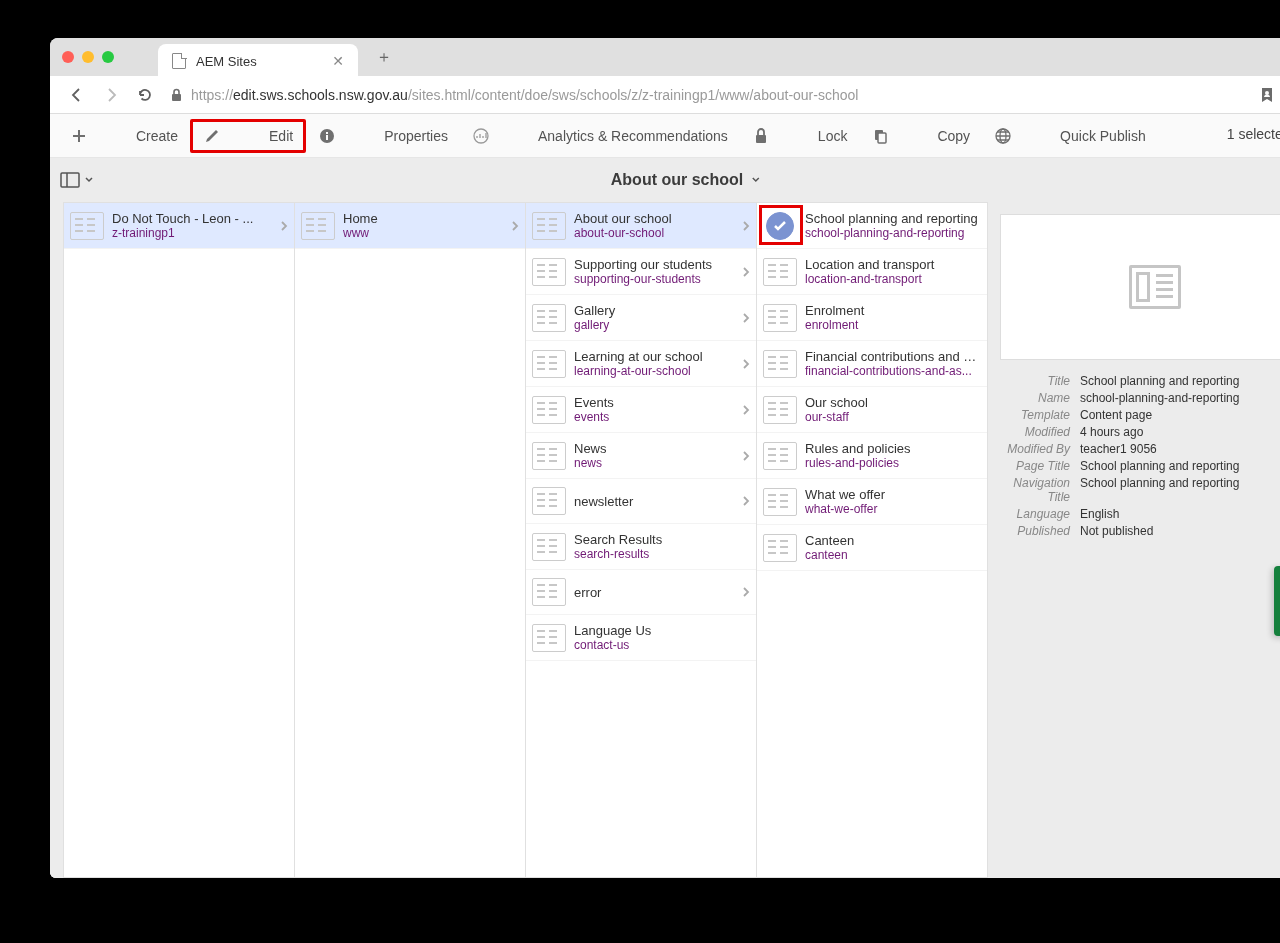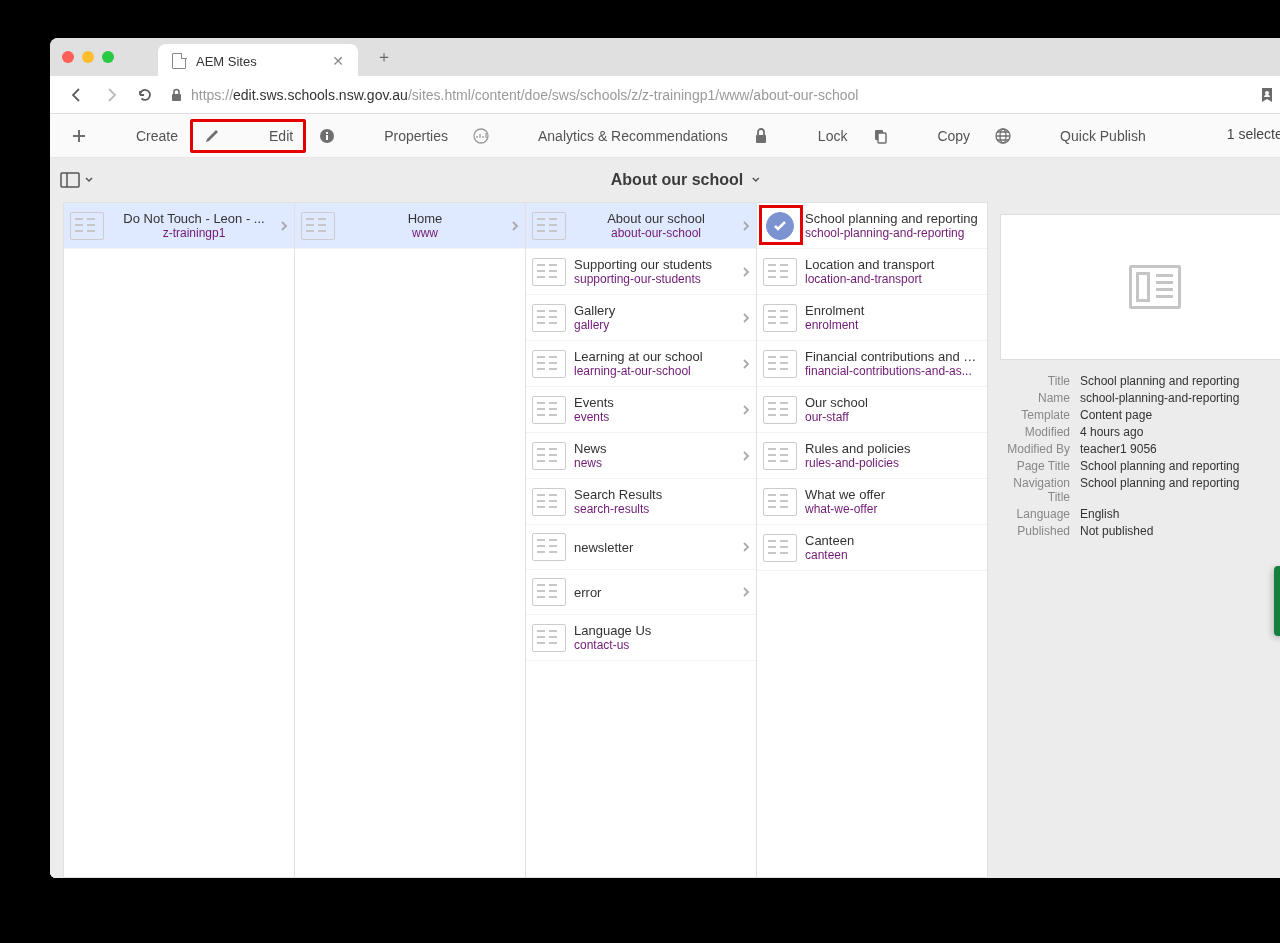--- a/index.html
+++ b/index.html
@@ -36,36 +36,36 @@
 
     .subbar { height: 44px; background: #ececec; display: flex; align-items: center; padding: 0 10px; position: relative; }
     .subbar .rail { display: flex; align-items: center; color: #3c3c3c; cursor: pointer; }
     .subbar .title { position: absolute; left: 50%; transform: translateX(-50%); font-weight: 600; font-size: 16px; color: #3c3c3c; display: flex; align-items: center; gap: 8px;}
     .subbar .viewswitch { margin-left: auto; color: #444; cursor: pointer; display:flex; align-items:center; }
 
     .mainarea { height: calc(100% - 38px - 38px - 44px - 44px); display: flex; background: #ececec; }
     .column { width: 232px; background: #fff; border: 1px solid #e0e0e0; margin-left: -1px; overflow-y:auto; }
     .first-col-pad { width: 14px; background:#ececec; }
     .item { display: flex; align-items: center; padding: 8px 6px; border-bottom: 1px solid #f3f3f3; cursor: pointer; position: relative; }
-    .item.selected { background: #e6efff; text-align: center; }
+    .item.selected { background: #e6efff; }
     .item .thumb { width: 34px; height: 28px; border: 1px solid #ccc; border-radius: 2px; display: flex; align-items: center; justify-content: center; margin-right: 8px; flex-shrink: 0; position: relative;}
     .item.checked .thumb { background: #7b93d1; border-color: #7b93d1; border-radius: 50%; width:28px; height:28px; margin-left:3px; margin-right:11px;}
     .checked-hl { border: 3px solid #e40000; width:44px; height:40px; position:absolute; left:2px; top:2px; pointer-events:none;}
     .item .txt { flex: 1; min-width: 0; }
     .item .t1 { font-size: 13px; color: #333; white-space: nowrap; overflow: hidden; text-overflow: ellipsis; }
     .item .t2 { font-size: 12px; color: #701a75; white-space: nowrap; overflow: hidden; text-overflow: ellipsis; }
     .item .chev { color: #aaa; font-size: 12px; margin-left: 4px; }
     .sidepanel { flex: 1; background: #ececec; padding: 12px; }
     .preview { background: #fff; border: 1px solid #ddd; height: 146px; display: flex; align-items: center; justify-content: center; margin-bottom: 14px; }
     .preview-ico { width:52px; height:44px; border:3px solid #c5c5c5; border-radius:2px; position:relative;}
     .preview-ico:before{content:"";position:absolute;left:4px;top:4px;right:28px;bottom:4px;border:3px solid #c5c5c5;}
     .preview-ico:after{content:"";position:absolute;right:5px;top:6px;width:17px;height:3px;background:#c5c5c5;box-shadow:0 7px 0 #c5c5c5,0 14px 0 #c5c5c5,0 21px 0 #c5c5c5;}
     .props { font-size: 12px; }
     .props .row { display: flex; margin-bottom: 3px; }
-    .props .lab { width: 80px; text-align: right; color: #888; padding-right: 10px; }
+    .props .lab { width: 80px; text-align: right; color: #888; padding-right: 10px; font-style: italic; }
     .props .val { flex: 1; color: #333; }
     .help { position: absolute; right: 0; top: 528px; background: #15803d; color: #fff; width: 48px; height: 70px; border-radius: 4px 0 0 4px; display: flex; flex-direction: column; align-items: center; justify-content: center; font-size: 13px; font-weight: 600; box-shadow: -2px 2px 6px rgba(0,0,0,.2);}
     .help .bi { font-size: 20px; margin-bottom: 4px; }
 
     svg { display:block; }
     .column.bg-sel .item.selected { background: #dfe9ff; }
     .thumb-lines { position:absolute; left:4px; top:5px; width:8px; height:2px; background:#c7c7c7; box-shadow:12px 0 0 #c7c7c7, 0 6px 0 #c7c7c7, 12px 6px 0 #c7c7c7, 0 12px 0 #c7c7c7, 12px 12px 0 #c7c7c7;}
   </style>
 </head>
 <body>
@@ -341,36 +341,36 @@
             <svg width="8" height="12" stroke="#aaa" stroke-width="1.8" fill="none">
               <path d="M2 2l4 4-4 4"></path>
             </svg>
           </span>
         </div>
         <div class="item">
           <div class="thumb">
             <span class="thumb-lines"></span>
           </div>
           <div class="txt">
+            <div class="t1">newsletter</div>
+          </div>
+          <span class="chev">
+            <svg width="8" height="12" stroke="#aaa" stroke-width="1.8" fill="none">
+              <path d="M2 2l4 4-4 4"></path>
+            </svg>
+          </span>
+        </div>
+        <div class="item">
+          <div class="thumb">
+            <span class="thumb-lines"></span>
+          </div>
+          <div class="txt">
             <div class="t1">Search Results</div>
             <div class="t2">search-results</div>
           </div>
-        </div>
-        <div class="item">
-          <div class="thumb">
-            <span class="thumb-lines"></span>
-          </div>
-          <div class="txt">
-            <div class="t1">newsletter</div>
-          </div>
-          <span class="chev">
-            <svg width="8" height="12" stroke="#aaa" stroke-width="1.8" fill="none">
-              <path d="M2 2l4 4-4 4"></path>
-            </svg>
-          </span>
         </div>
         <div class="item">
           <div class="thumb">
             <span class="thumb-lines"></span>
           </div>
           <div class="txt">
             <div class="t1">error</div>
           </div>
           <span class="chev">
             <svg width="8" height="12" stroke="#aaa" stroke-width="1.8" fill="none">

